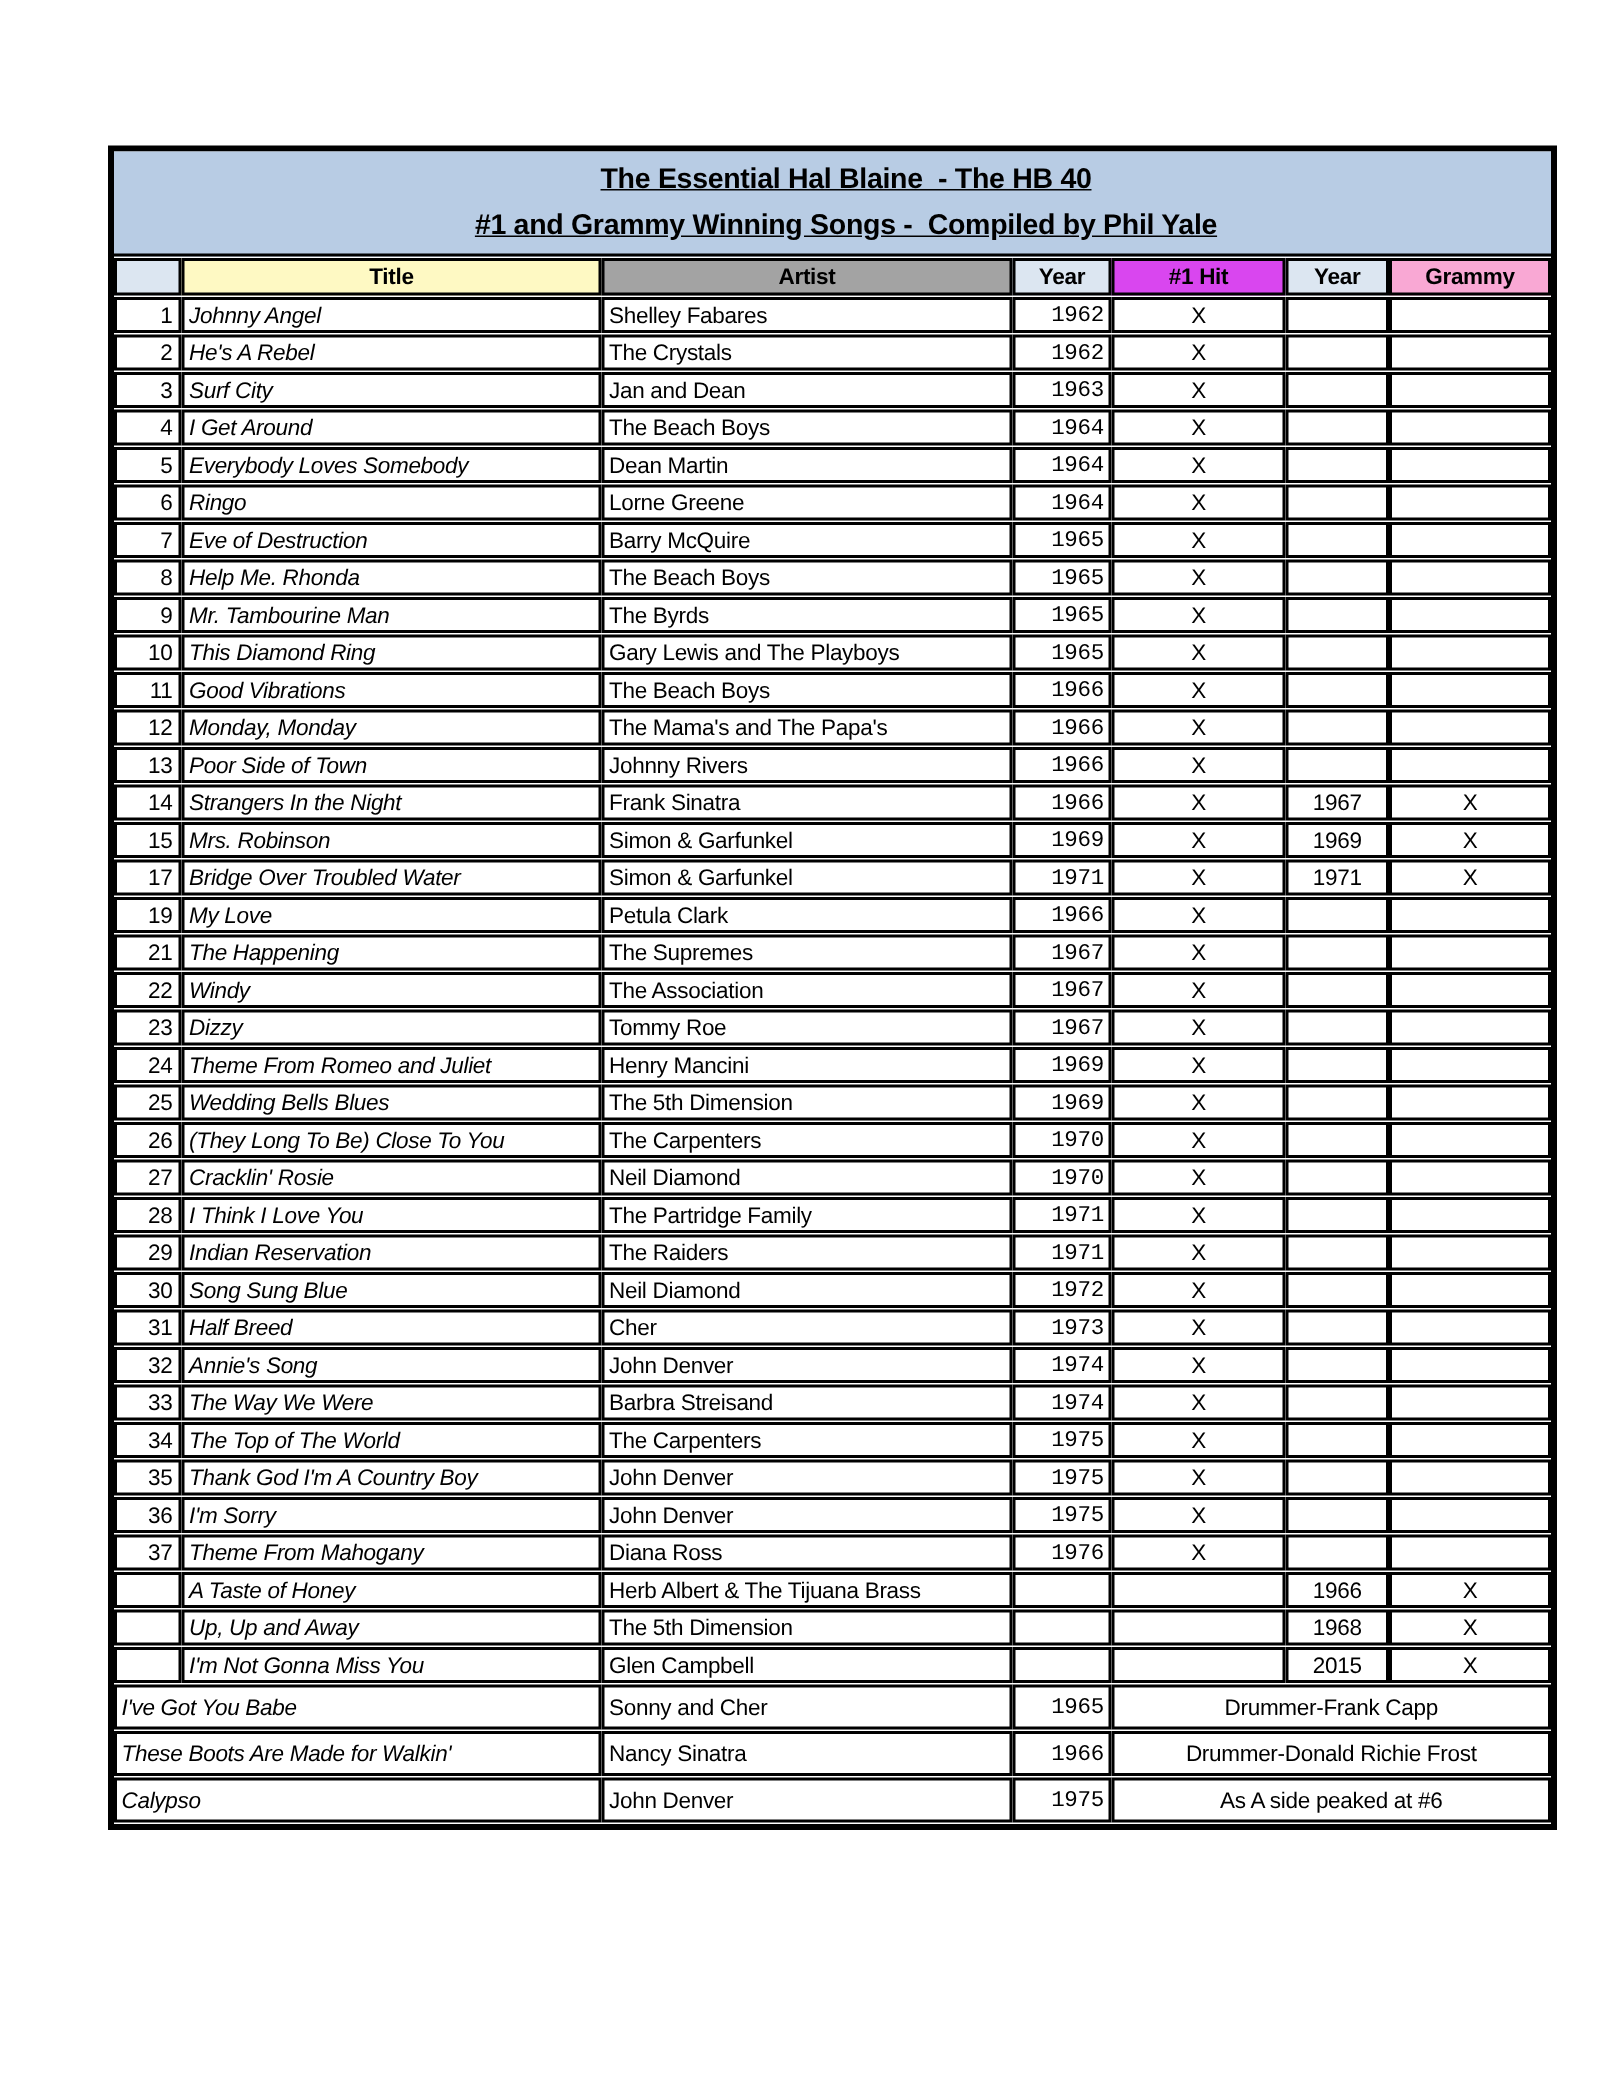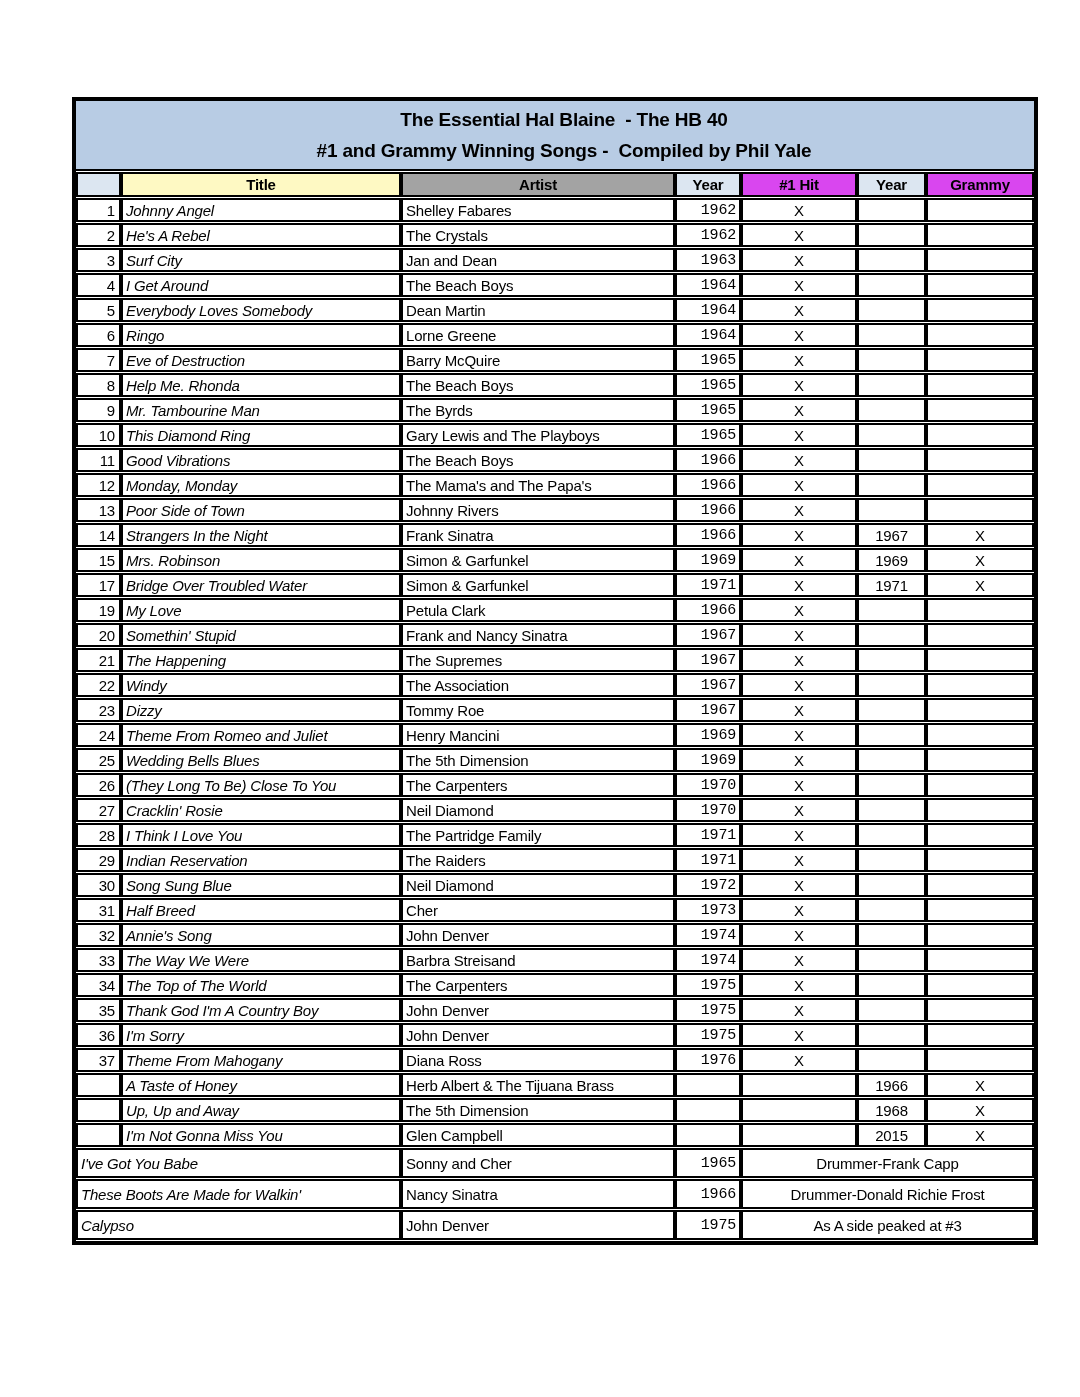--- a/index.html
+++ b/index.html
@@ -21,20 +21,21 @@
     width: 966px;
     box-sizing: border-box;
     border: 4px solid #000000;
     background: #ffffff;
   }
   .titleband {
     background: #b8cce4;
     border-bottom: 2px solid #000000;
     text-align: center;
     padding: 3px 0 3px 18px;
+    text-decoration: underline;
   }
   .titleband .tline {
     font-weight: bold;
     font-size: 19px;
     line-height: 31px;
     white-space: pre;
     letter-spacing: -0.2px;
   }
   table.grid {
     border-collapse: separate;
@@ -89,21 +90,21 @@
       <col style="width:108px">
     </colgroup>
     <thead>
       <tr>
         <th style="background: rgb(220, 230, 241);"></th>
         <th style="background: #fef9c3;">Title</th>
         <th style="background: #a3a3a3;">Artist</th>
         <th style="background: rgb(220, 230, 241);">Year</th>
         <th style="background: #d946ef;">#1 Hit</th>
         <th style="background: rgb(220, 230, 241);">Year</th>
-        <th style="background: #d946ef; margin-top: 16px;">Grammy</th>
+        <th style="background: #f9a8d4; margin-top: 16px;">Grammy</th>
       </tr>
     </thead>
     <tbody>
         <tr>
           <td class="c-num">1</td>
           <td class="c-title">Johnny Angel</td>
           <td class="c-artist">Shelley Fabares</td>
           <td class="c-year">1962</td>
           <td class="c-hit">X</td>
           <td class="c-gyear"></td>
@@ -242,29 +243,20 @@
           <td class="c-year">1971</td>
           <td class="c-hit">X</td>
           <td class="c-gyear">1971</td>
           <td class="c-grammy">X</td>
         </tr>
         <tr>
           <td class="c-num">19</td>
           <td class="c-title">My Love</td>
           <td class="c-artist">Petula Clark</td>
           <td class="c-year">1966</td>
-          <td class="c-hit">X</td>
-          <td class="c-gyear"></td>
-          <td class="c-grammy"></td>
-        </tr>
-        <tr>
-          <td class="c-num">20</td>
-          <td class="c-title">Somethin' Stupid</td>
-          <td class="c-artist">Frank and Nancy Sinatra</td>
-          <td class="c-year">1967</td>
           <td class="c-hit">X</td>
           <td class="c-gyear"></td>
           <td class="c-grammy"></td>
         </tr>
         <tr>
           <td class="c-num">21</td>
           <td class="c-title">The Happening</td>
           <td class="c-artist">The Supremes</td>
           <td class="c-year">1967</td>
           <td class="c-hit">X</td>
@@ -451,17 +443,17 @@
         <tr class="footer-row">
           <td class="c-title" colspan="2">These Boots Are Made for Walkin'</td>
           <td class="c-artist">Nancy Sinatra</td>
           <td class="c-year">1966</td>
           <td class="c-note" colspan="3">Drummer-Donald Richie Frost</td>
         </tr>
         <tr class="footer-row">
           <td class="c-title" colspan="2">Calypso</td>
           <td class="c-artist">John Denver</td>
           <td class="c-year">1975</td>
-          <td class="c-note" colspan="3">As A side peaked at #3</td>
+          <td class="c-note" colspan="3">As A side peaked at #6</td>
         </tr>
       </tbody>
   </table>
 </div>
 
 </body></html>

